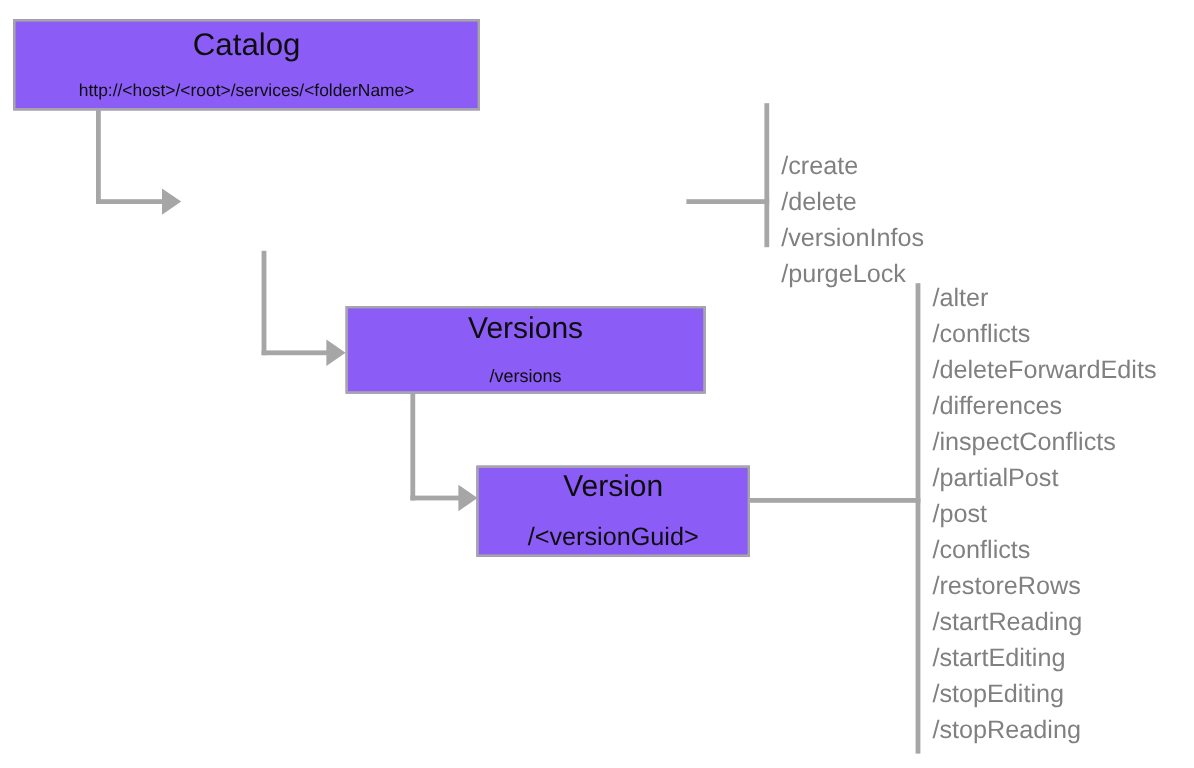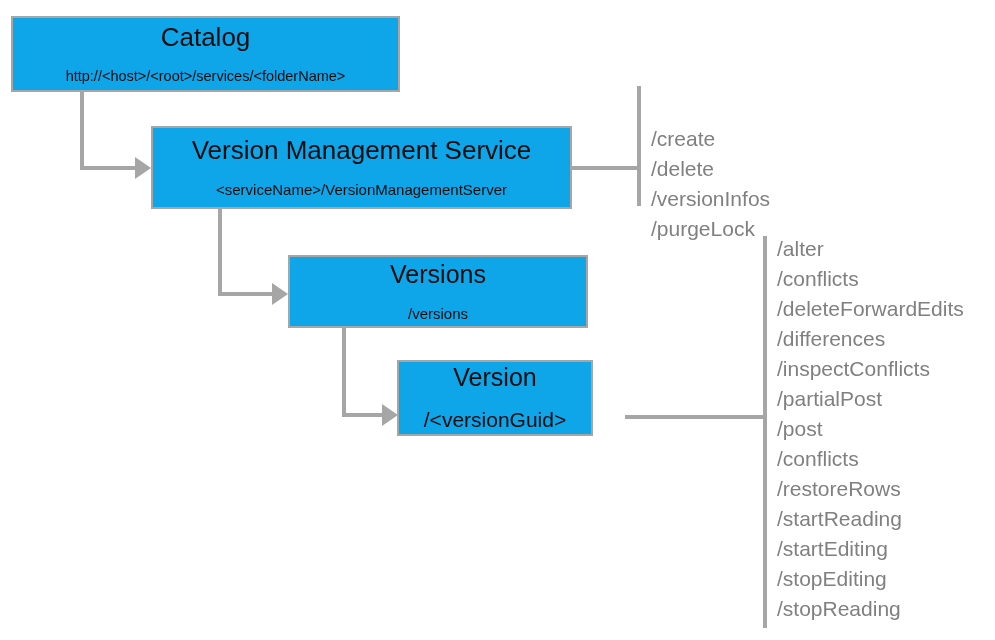--- a/index.html
+++ b/index.html
@@ -16,21 +16,21 @@
     width: 995px;
     height: 640px;
     background: #ffffff;
     overflow: hidden;
   }
 
   
   .node {
     position: absolute;
     box-sizing: border-box;
-    background: #0ea5e9;
+    background: #8b5cf6;
     border: 2px solid #a6a6a6;
     display: flex;
     flex-direction: column;
     align-items: center;
     justify-content: center;
     text-align: center;
     color: #000000;
     z-index: 3;
   }
   .node-title {
@@ -52,21 +52,21 @@
   .node-catalog .node-sub   { font-size: 14.5px; }
 
   .node-vms         { left: 151px; top: 126px; width: 421px; height: 83px; }
   .node-vms .node-title { font-size: 26px; }
   .node-vms .node-sub   { font-size: 15px; }
 
   .node-versions    { left: 288px; top: 255px; width: 300px; height: 73px; }
   .node-versions .node-title { font-size: 25px; }
   .node-versions .node-sub   { font-size: 15px; }
 
-  .node-version     { left: 397px; top: 360px; width: 196px; height: 76px; }
+  .node-version     { left: 397px; top: 388px; width: 228px; height: 76px; }
   .node-version .node-title { font-size: 25px; }
   .node-version .node-sub   { font-size: 21px; }
 
   
   .conn {
     position: absolute;
     background: #a6a6a6;
     z-index: 1;
   }
   .conn-v { width: 4px; }
@@ -147,24 +147,20 @@
   <div class="conn conn-h c5-h"></div>
 
   <div class="bracket bracket-1"></div>
   <div class="bracket bracket-2"></div>
 
   <div class="node node-catalog">
     <div class="node-title">Catalog</div>
     <div class="node-sub">http://&lt;host&gt;/&lt;root&gt;/services/&lt;folderName&gt;</div>
   </div>
 
-  <div class="node node-vms">
-    <div class="node-title">Version Management Service</div>
-    <div class="node-sub">&lt;serviceName&gt;/VersionManagementServer</div>
-  </div>
 
   <div class="node node-versions">
     <div class="node-title">Versions</div>
     <div class="node-sub">/versions</div>
   </div>
 
   <div class="node node-version">
     <div class="node-title">Version</div>
     <div class="node-sub">/&lt;versionGuid&gt;</div>
   </div>

